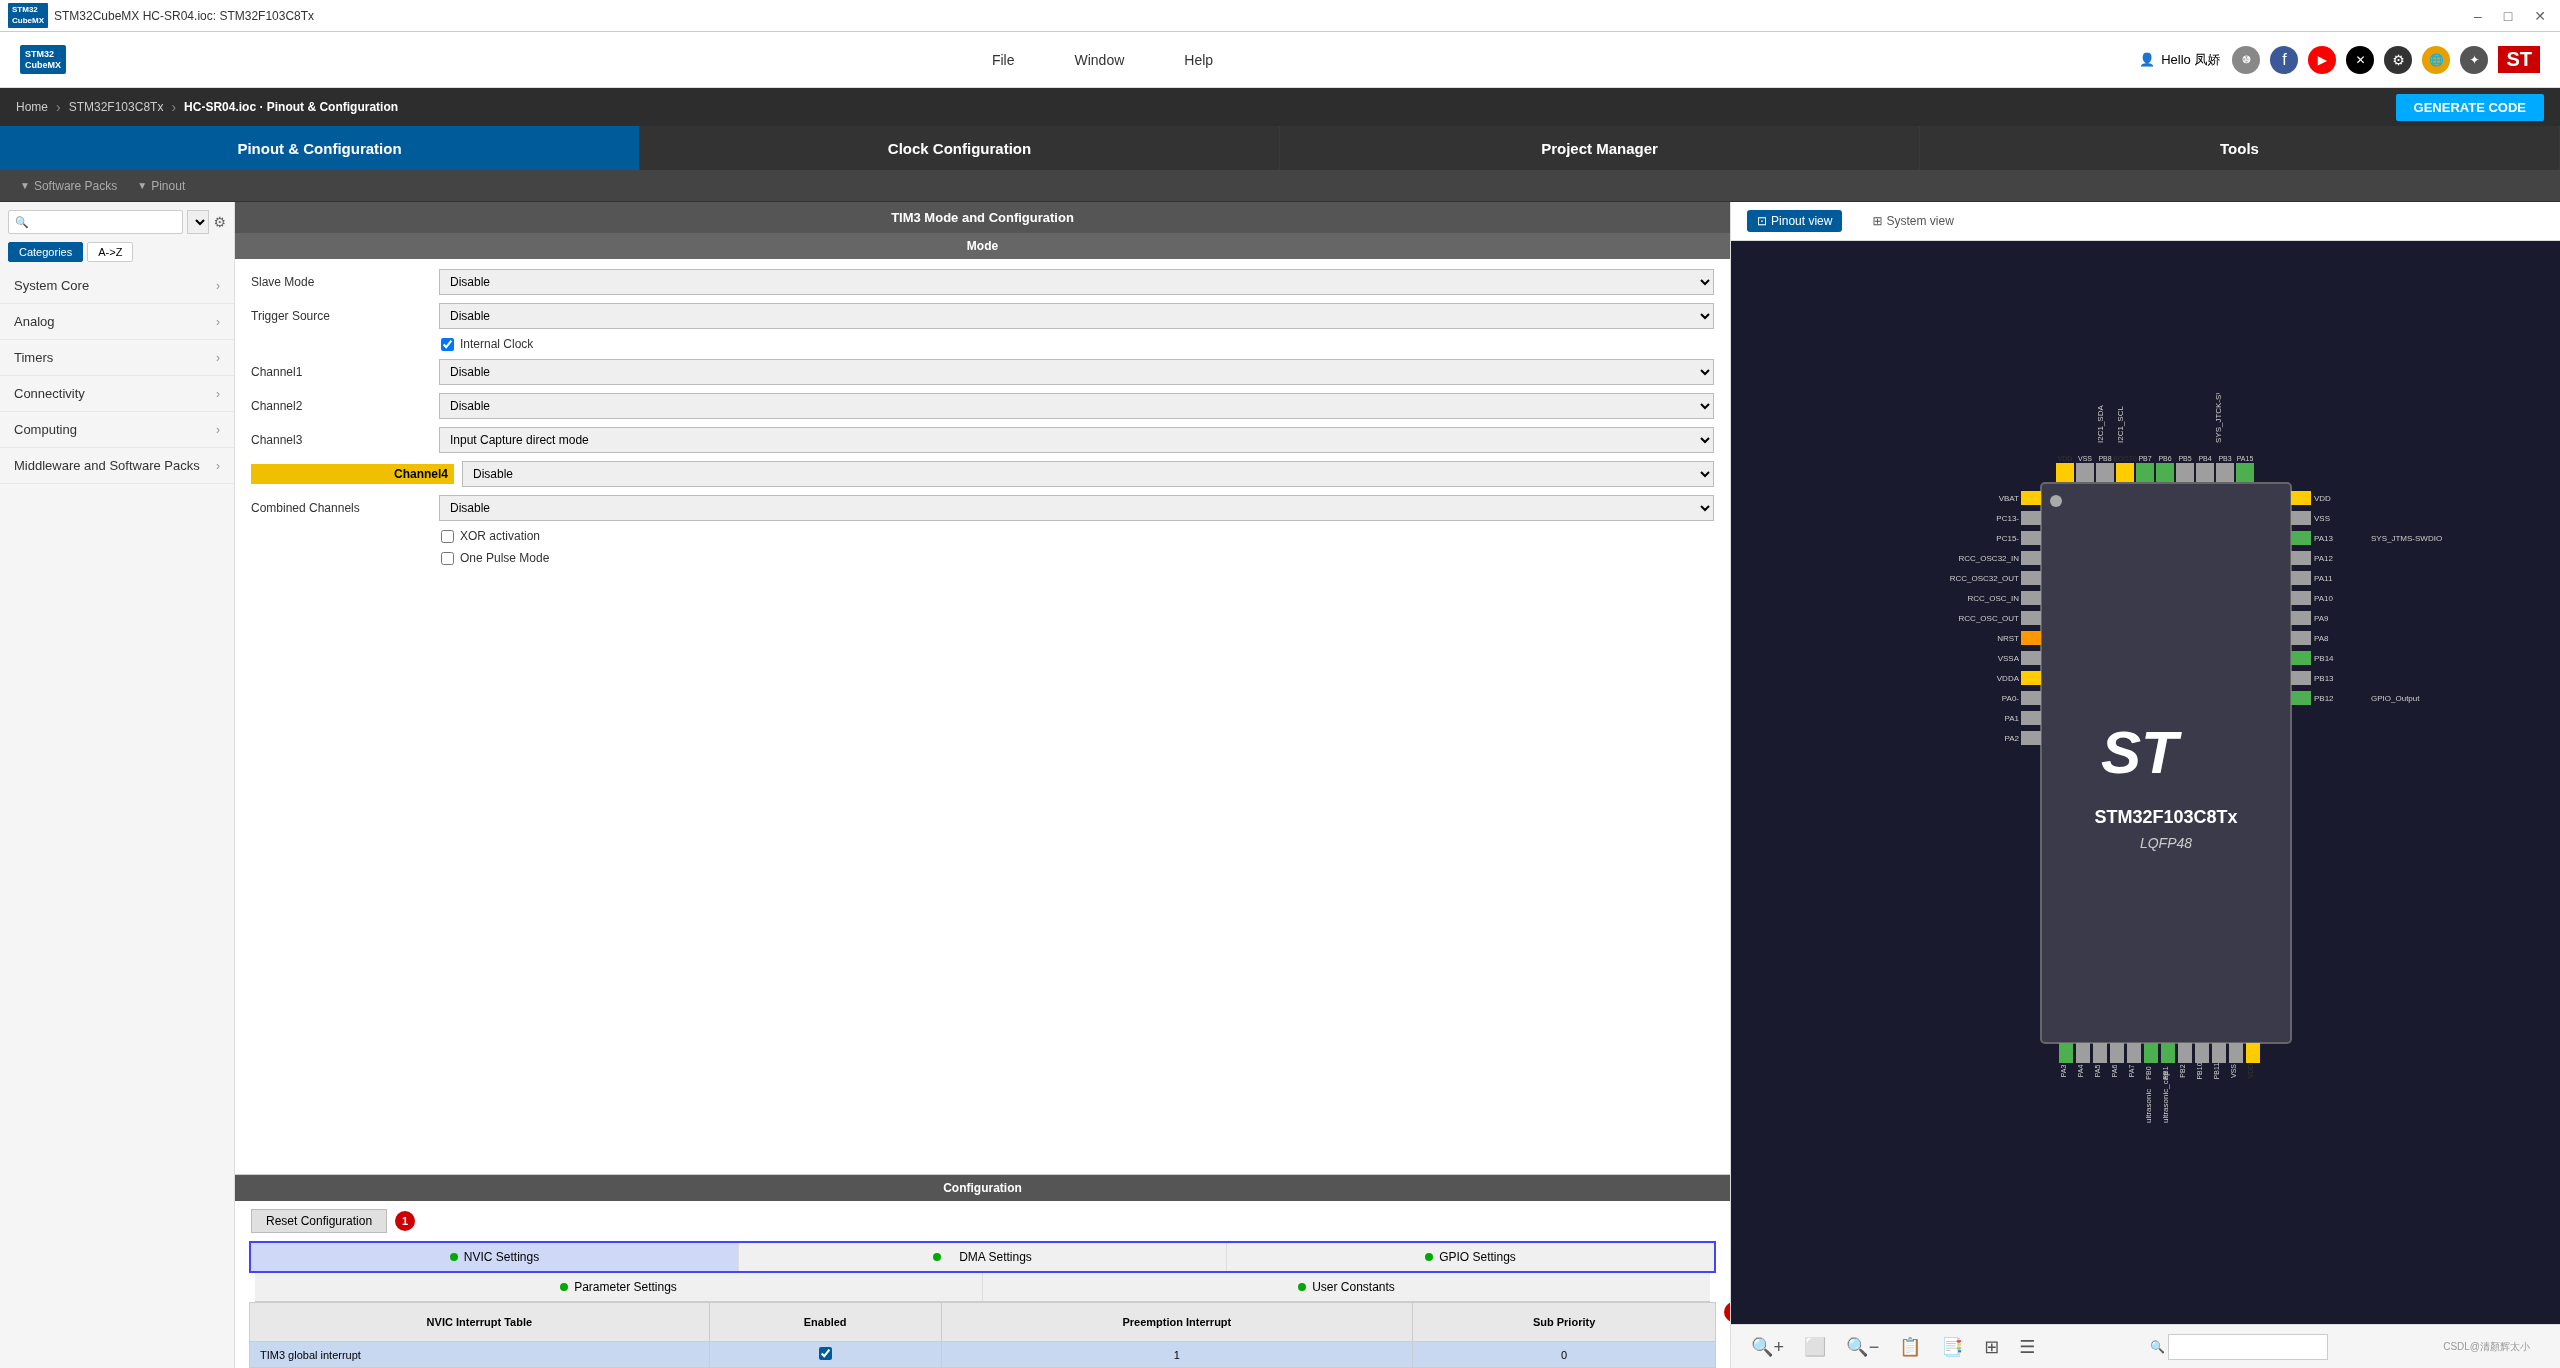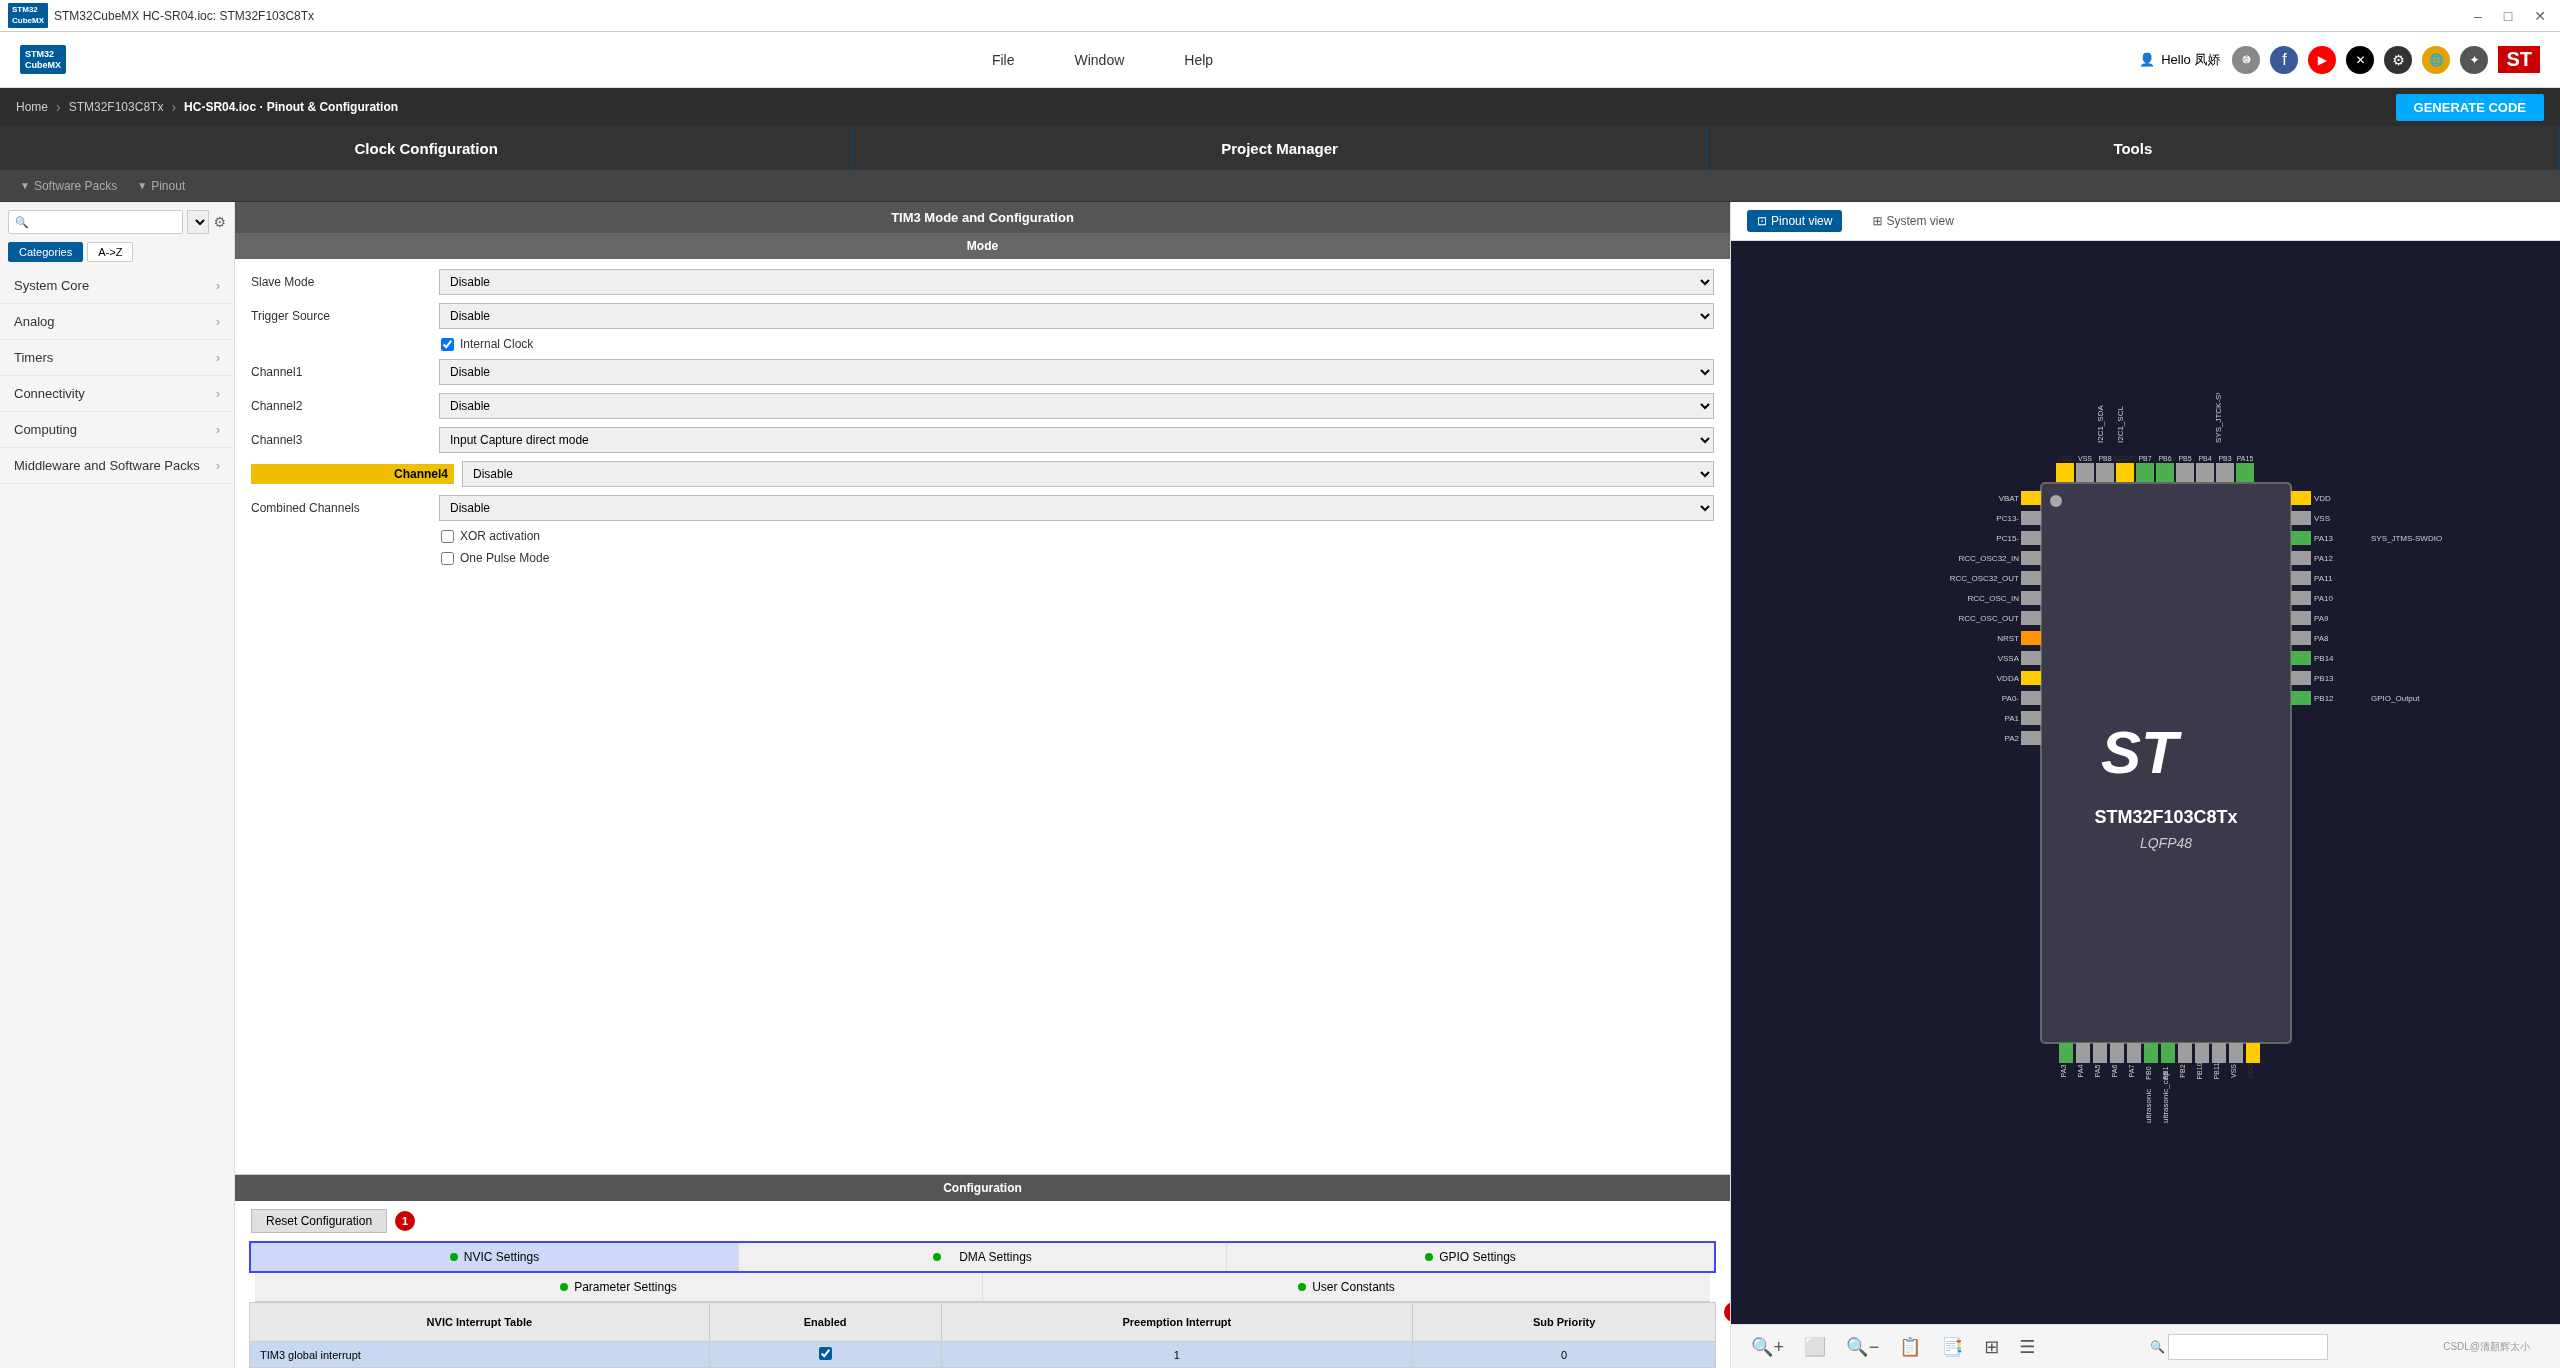--- a/index.html
+++ b/index.html
@@ -140,20 +140,21 @@
 <div class="breadcrumb">
   <span class="breadcrumb-item">Home</span>
   <span class="breadcrumb-arrow">›</span>
   <span class="breadcrumb-item">STM32F103C8Tx</span>
   <span class="breadcrumb-arrow">›</span>
   <span class="breadcrumb-item active">HC-SR04.ioc · Pinout &amp; Configuration</span>
   <button class="generate-btn">GENERATE CODE</button>
 </div>
 
 <div class="main-tabs">
+  <div class="main-tab active" style="background:#005b9a;color:#fff;font-size:15px;">Pinout &amp; Configuration</div>
   <div class="main-tab" style="background:#333;color:#fff;font-size:15px;">Clock Configuration</div>
   <div class="main-tab" style="background:#333;color:#fff;font-size:15px;">Project Manager</div>
   <div class="main-tab" style="background:#333;color:#fff;font-size:15px;">Tools</div>
 </div>
 
 <div class="sub-tabs">
   <div class="sub-tab">
     <span class="sub-tab-arrow">▼</span>
 
     <span>Software Packs</span>

